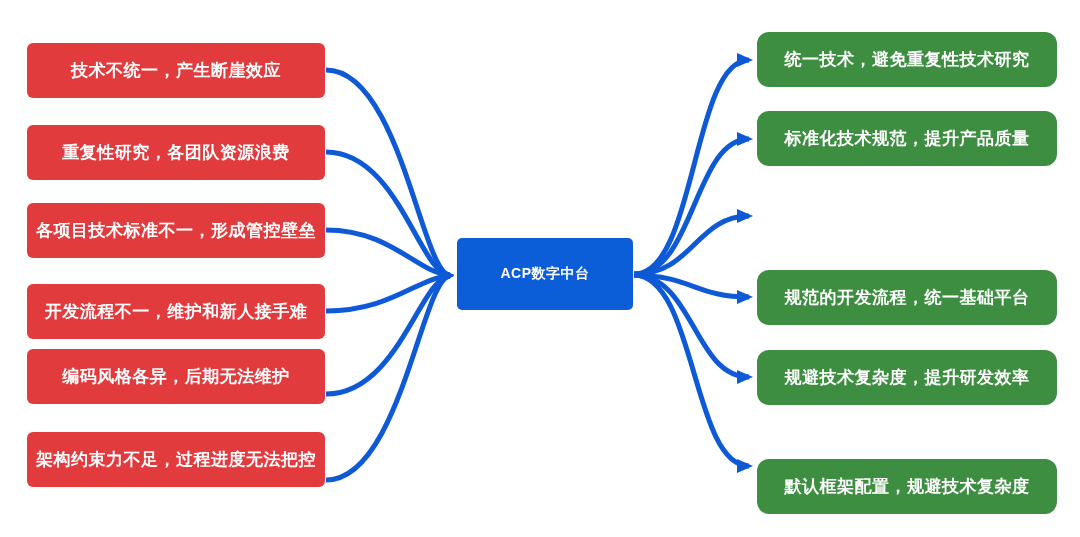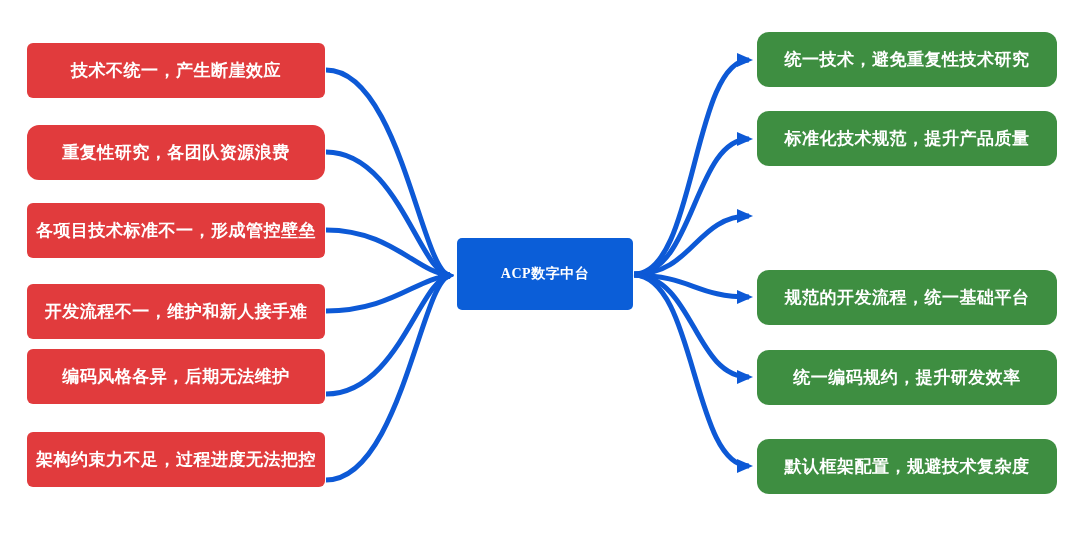--- a/index.html
+++ b/index.html
@@ -1,21 +1,21 @@
 <!DOCTYPE html>
 <html style="--problem: #e13b3d; --benefit: #3e8e41; --center: #0b5ed8; --arrow: #0d59d6; --text: #ffffff; --background: #ffffff;"><head>
 <meta charset="utf-8">
 <style>
   html, body { margin: 0; padding: 0; background: #ffffff; }
   .stage {
     position: relative;
     width: 1080px;
     height: 537px;
     background: var(--background, #ffffff);
-    font-family: Liberation Serif, serif;
+    font-family: Liberation Sans, sans-serif;
     overflow: hidden;
   }
   .connectors {
     position: absolute;
     left: 0; top: 0;
     width: 1080px; height: 537px;
   }
   .connectors path.link {
     fill: none;
     stroke: var(--arrow, #0d59d6);
@@ -39,24 +39,24 @@
   }
   .problem { left: 27px;  width: 298px; height: 55px; background: var(--problem, #e13b3d); }
   .benefit { left: 757px; width: 300px; height: 55px; background: var(--benefit, #3e8e41); border-radius: 12px; }
   .center-node {
     left: 457px; top: 238px;
     width: 176px; height: 72px;
     background: var(--center, #0b5ed8);
     font-size: 14px;
     border-radius: 5px;
   }
-  .p1 { top: 43px; }  .p2 { top: 125px; border-radius: 12px; } .p3 { top: 203px; }
+  .p1 { top: 43px; }  .p2 { top: 125px; } .p3 { top: 203px; }
   .p4 { top: 284px; } .p5 { top: 349px; } .p6 { top: 432px; }
   .b1 { top: 32px; }  .b2 { top: 111px; } .b3 { top: 188px; }
-  .b4 { top: 270px; } .b5 { top: 350px; } .b6 { top: 439px; }
+  .b4 { top: 270px; } .b5 { top: 350px; } .b6 { top: 459px; }
 </style>
 </head>
 <body>
 
 <div class="stage">
 
   <svg class="connectors" viewBox="0 0 1080 537" xmlns="http://www.w3.org/2000/svg">
     <defs>
       <marker id="ah" viewBox="0 0 16 14" refX="12" refY="7" markerWidth="16" markerHeight="14" markerUnits="userSpaceOnUse" orient="auto">
         <path class="arrowhead" d="M0,0 L16,7 L0,14 Z" fill="#0d59d6"></path>
@@ -87,16 +87,16 @@
   <div class="node problem p3">各项目技术标准不一，形成管控壁垒</div>
   <div class="node problem p4">开发流程不一，维护和新人接手难</div>
   <div class="node problem p5">编码风格各异，后期无法维护</div>
   <div class="node problem p6">架构约束力不足，过程进度无法把控</div>
 
   <div class="node center-node">ACP数字中台</div>
 
   <div class="node benefit b1">统一技术，避免重复性技术研究</div>
   <div class="node benefit b2">标准化技术规范，提升产品质量</div>
   <div class="node benefit b4">规范的开发流程，统一基础平台</div>
-  <div class="node benefit b5">统一编码规约，提升研发效率</div>
+  <div class="node benefit b5">规避技术复杂度，提升研发效率</div>
   <div class="node benefit b6">默认框架配置，规避技术复杂度</div>
 
 </div>
 
 </body></html>

